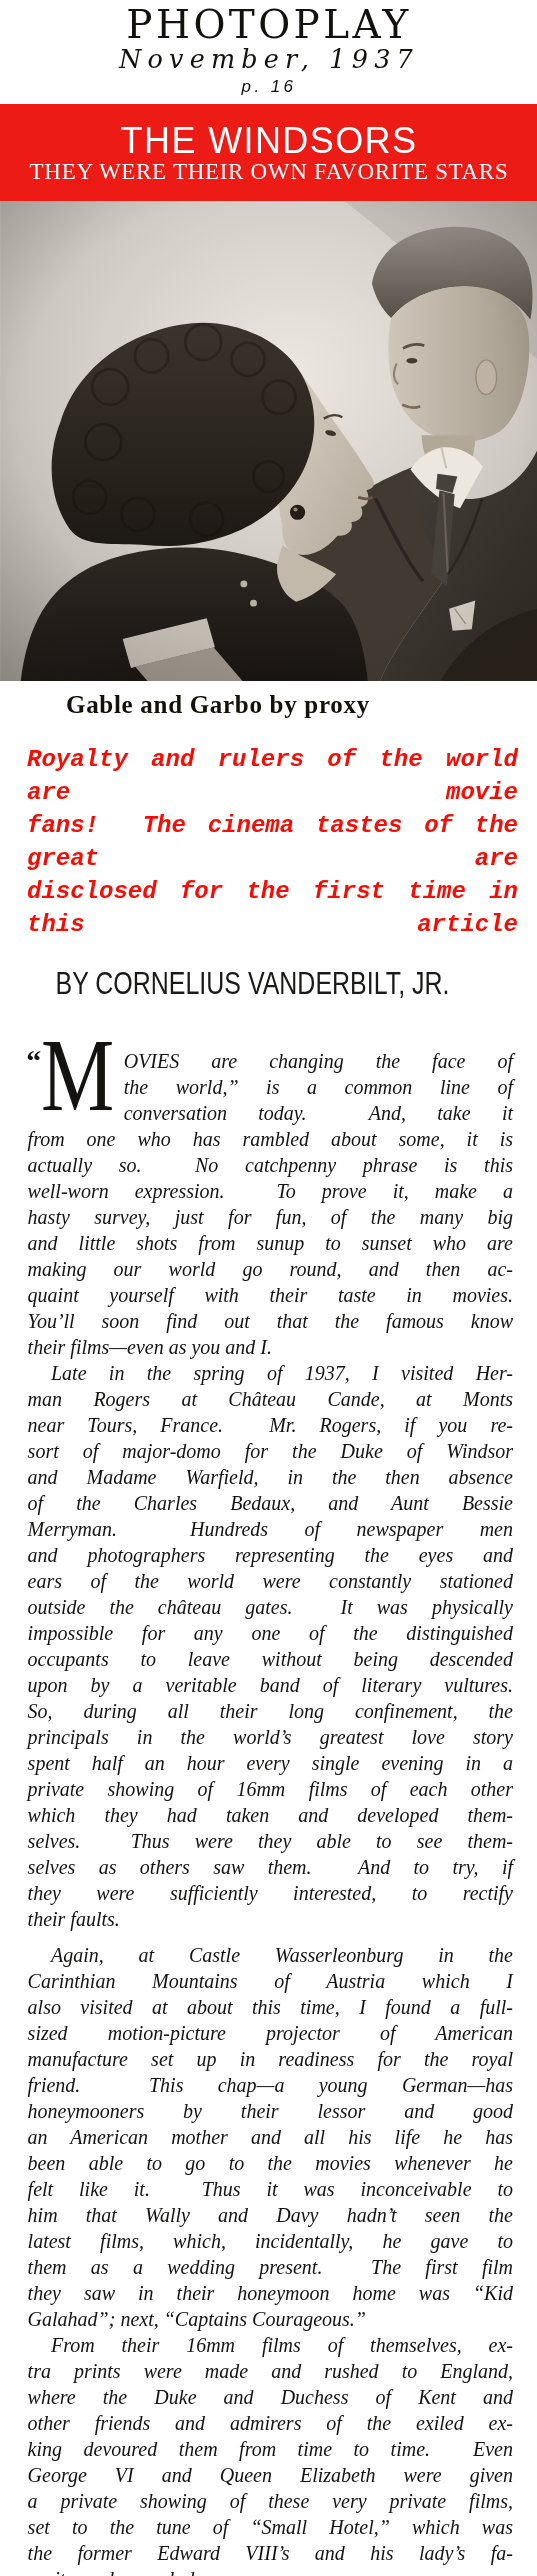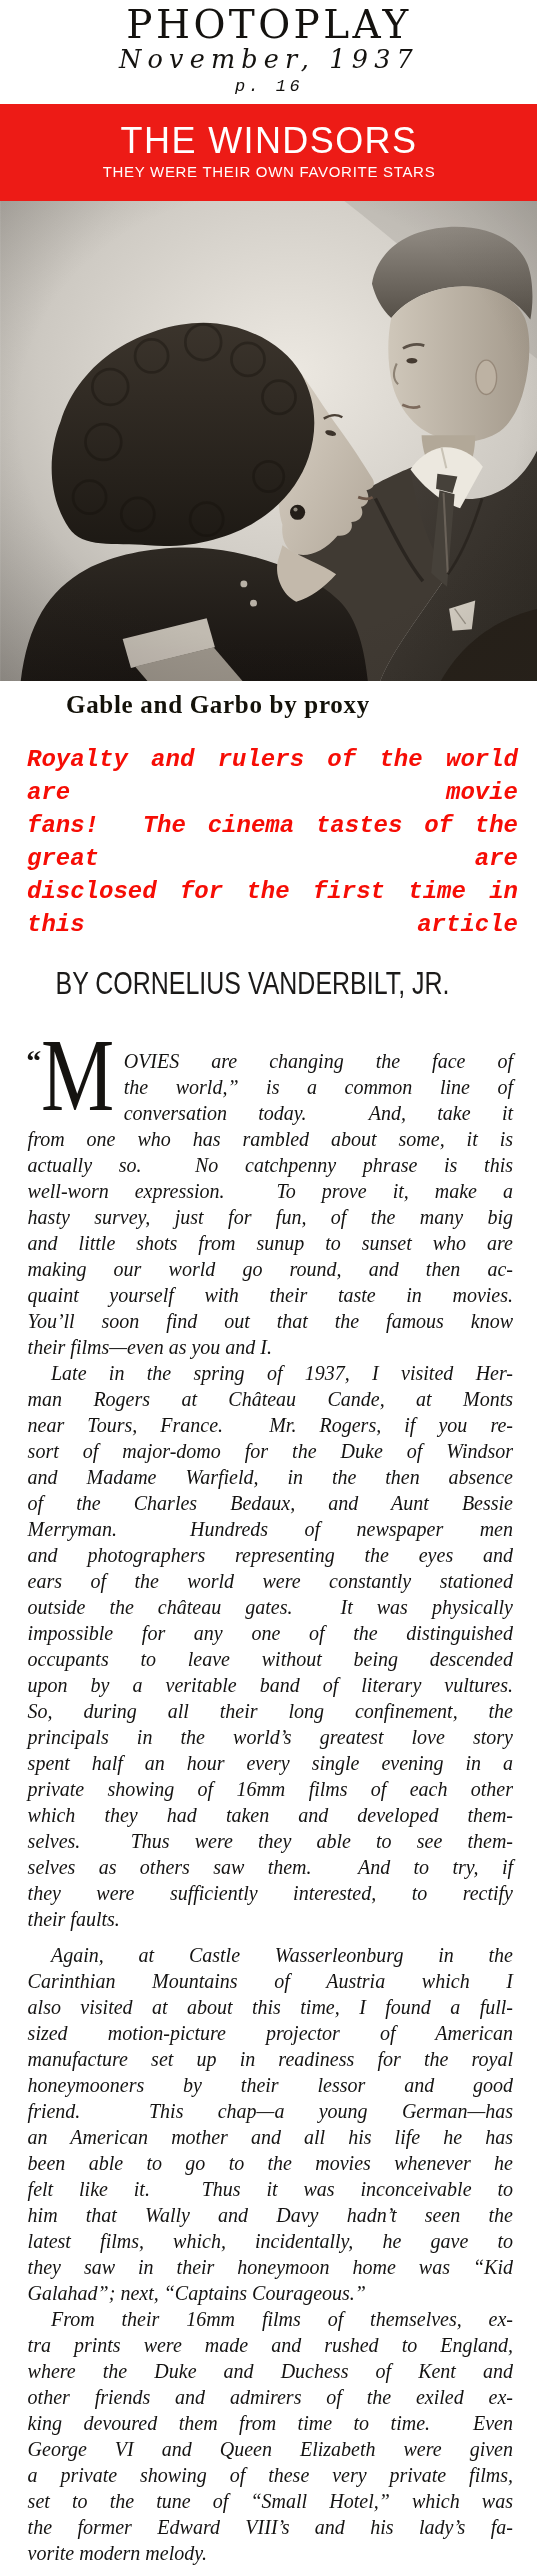--- a/index.html
+++ b/index.html
@@ -18,31 +18,31 @@
   .masthead{text-align:center;padding-top:4.1px;height:92px;}
   .mag-title{
     font-family:"DejaVu Serif",serif;font-size:39px;line-height:41px;
     letter-spacing:3.4px;color:#14120f;
   }
   .mag-issue{
     font-family:"DejaVu Serif",serif;font-style:italic;font-size:25.5px;
     line-height:27.6px;letter-spacing:6.2px;margin-top:1.4px;color:#14120f;
   }
   .mag-page{
-    font-family:Liberation Mono, monospace;font-style:italic;font-size:17px;
+    font-family:Liberation Sans, sans-serif;font-style:italic;font-size:17px;
     line-height:19px;letter-spacing:3.4px;margin-top:2.8px;color:#14120f;
   }
   
   .banner{
     margin-top:8.3px;height:97px;background:var(--banner-red);color:#fff;
     display:flex;flex-direction:column;align-items:center;justify-content:center;
     font-family:"Liberation Sans",sans-serif;gap:0;
   }
   .banner-title{font-size:36px;line-height:37px;letter-spacing:1.4px;}
-  .banner-subtitle{font-size:15px;line-height:25px;letter-spacing:0.7px;white-space:nowrap;}
+  .banner-subtitle{font-size:23px;line-height:25px;letter-spacing:0.7px;white-space:nowrap;font-family:Liberation Serif, serif;}
   
   .photo{margin:0;height:480px;}
   .photo svg{display:block;}
   
   .caption{
     margin-top:9.6px;padding-left:66px;
     font-weight:700;font-size:25px;line-height:27.6px;letter-spacing:0.7px;color:#131109;
   }
   
   .blurb{
@@ -258,27 +258,28 @@
         <div class="line">selves as others saw them.  And to try, if</div>
         <div class="line">they were sufficiently interested, to rectify</div>
         <div class="line last">their faults.</div>
       </div>
     <div class="para indent gap">
         <div class="line first">Again, at Castle Wasserleonburg in the</div>
         <div class="line">Carinthian Mountains of Austria which I</div>
         <div class="line">also visited at about this time, I found a full-</div>
         <div class="line">sized motion-picture projector of American</div>
         <div class="line">manufacture set up in readiness for the royal</div>
+        <div class="line">friend.  This chap—a young German—has</div>
         <div class="line">honeymooners by their lessor and good</div>
-        <div class="line">friend.  This chap—a young German—has</div>
         <div class="line">an American mother and all his life he has</div>
         <div class="line">been able to go to the movies whenever he</div>
         <div class="line">felt like it.  Thus it was inconceivable to</div>
         <div class="line">him that Wally and Davy hadn’t seen the</div>
         <div class="line">latest films, which, incidentally, he gave to</div>
+        <div class="line">them as a wedding present.  The first film</div>
         <div class="line">they saw in their honeymoon home was “Kid</div>
         <div class="line last">Galahad”; next, “Captains Courageous.”</div>
       </div>
     <div class="para indent">
         <div class="line first">From their 16mm films of themselves, ex-</div>
         <div class="line">tra prints were made and rushed to England,</div>
         <div class="line">where the Duke and Duchess of Kent and</div>
         <div class="line">other friends and admirers of the exiled ex-</div>
         <div class="line">king devoured them from time to time.  Even</div>
         <div class="line">George VI and Queen Elizabeth were given</div>

